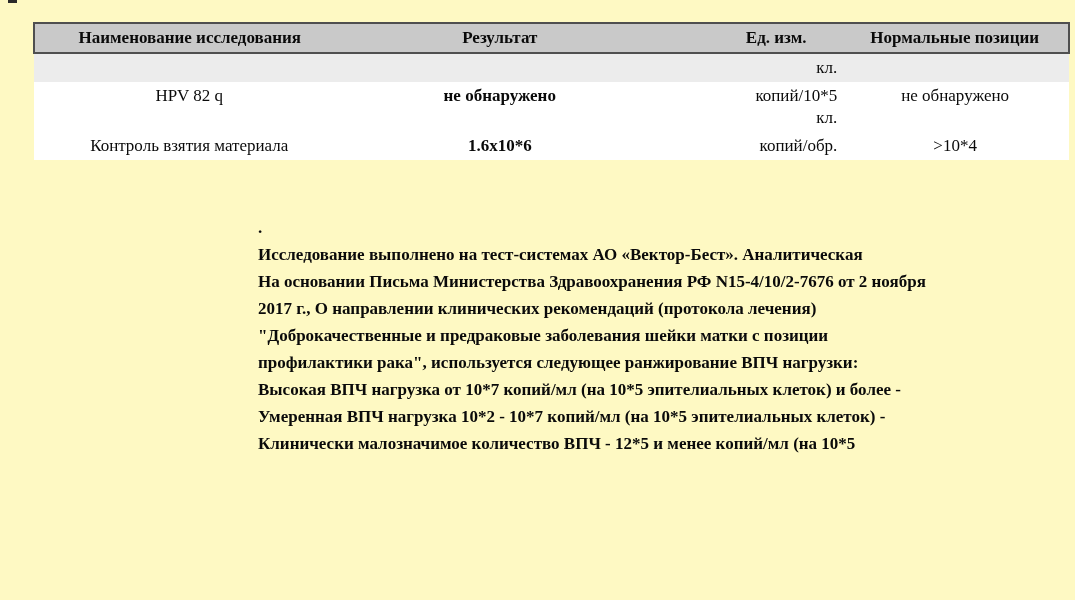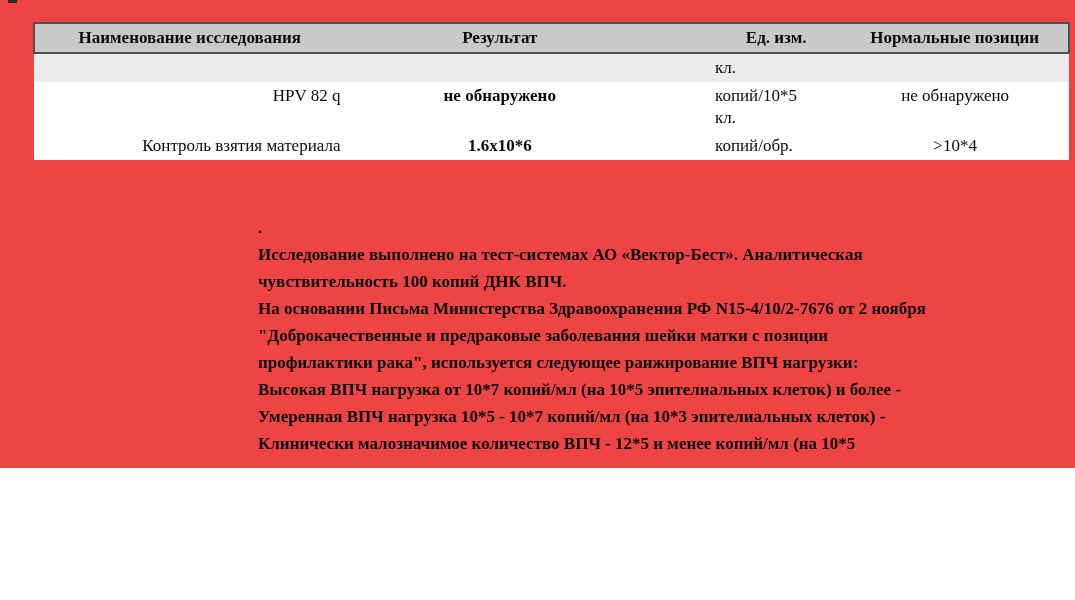--- a/index.html
+++ b/index.html
@@ -1,18 +1,18 @@
 <!DOCTYPE html>
 <html style="--header-bg: #c9c9c9; --row-alt-bg: #ececec;"><head>
 <meta charset="utf-8">
 <style>
   html,body { margin:0; padding:0; background:#fff; }
   .page {
-    position:relative; width:1075px; height:468px; overflow:hidden;
-    background:#ef4444; color:#0a0a0a;
+    position:relative; width:1075px; height:600px; overflow:hidden;
+    background:#fef9c3; color:#0a0a0a;
     font-family:"Liberation Serif", serif;
   }
   .artifact { position:absolute; left:8px; top:0; width:9px; height:3px; background:#2a2a2a; }
 
   .results-table {
     position:absolute; left:33px; top:22px; width:1037px;
     border-collapse:collapse; table-layout:fixed; font-size:17px;
   }
   col.c1 { width:30%; } col.c2 { width:30%; } col.c3 { width:18%; } col.c4 { width:22%; }
 
@@ -20,23 +20,23 @@
     background:var(--header-bg,#c9c9c9);
     font-weight:bold; text-align:center; line-height:22px; padding:3px 4px;
     border-top:2px solid #4f4f4f; border-bottom:2px solid #4f4f4f;
   }
   thead th:first-child { border-left:2px solid #4f4f4f; }
   thead th:last-child  { border-right:2px solid #4f4f4f; }
   thead th.h-unit { padding-left:60px;margin-top:36px; }
 
   tbody td { padding:3px 4px; line-height:22px; vertical-align:top; background:#fff; }
   tr.shaded td { background:var(--row-alt-bg,#ececec); }
-  td.c-name   { text-align:right; }
+  td.c-name   { text-align:center; }
   td.c-result { text-align:center; font-weight:bold; }
-  td.c-unit   { text-align:left; white-space:pre-line; padding-left:60px; }
+  td.c-unit   { text-align:right; white-space:pre-line; padding-left:60px; }
   td.c-normal { text-align:center; }
 
   .notes {
     position:absolute; left:258px; top:214px; width:815px;
     font-size:17px; font-weight:bold; line-height:27px;
   }
   .note-line { white-space:nowrap; }
 </style>
 </head>
 <body>
@@ -86,32 +86,32 @@
         </tr>
       </tbody>
   </table>
 
   <div class="notes">
 
       <div class="note-line">.</div>
 
       <div class="note-line">Исследование выполнено на тест-системах АО «Вектор-Бест». Аналитическая</div>
 
-      <div class="note-line">чувствительность 100 копий ДНК ВПЧ.</div>
 
       <div class="note-line">На основании Письма Министерства Здравоохранения РФ N15-4/10/2-7676 от 2 ноября</div>
 
+      <div class="note-line">2017 г., О направлении клинических рекомендаций (протокола лечения)</div>
 
       <div class="note-line">"Доброкачественные и предраковые заболевания шейки матки с позиции</div>
 
       <div class="note-line">профилактики рака", используется следующее ранжирование ВПЧ нагрузки:</div>
 
       <div class="note-line">Высокая ВПЧ нагрузка от 10*7 копий/мл (на 10*5 эпителиальных клеток) и более -</div>
 
 
-      <div class="note-line">Умеренная ВПЧ нагрузка 10*5 - 10*7 копий/мл (на 10*3 эпителиальных клеток) -</div>
+      <div class="note-line">Умеренная ВПЧ нагрузка 10*2 - 10*7 копий/мл (на 10*5 эпителиальных клеток) -</div>
 
 
       <div class="note-line">Клинически малозначимое количество ВПЧ - 12*5 и менее копий/мл (на 10*5</div>
 
     </div>
 
 </div>
 
 </body></html>

